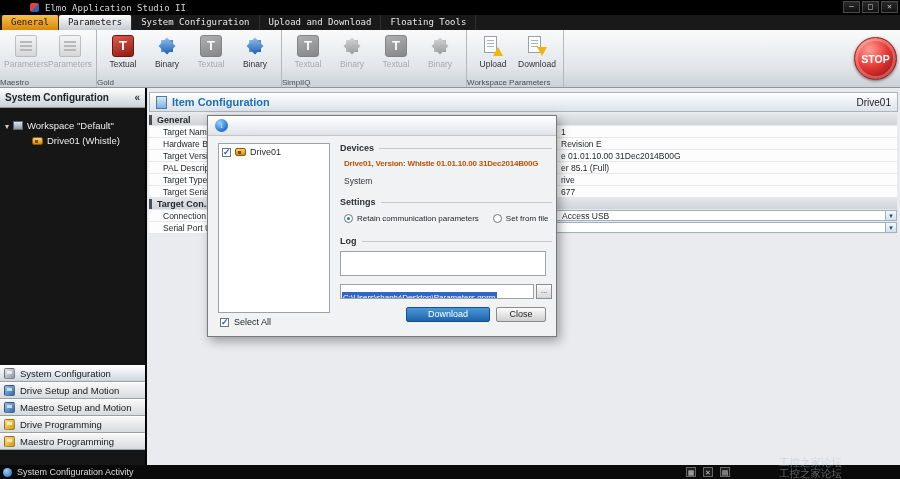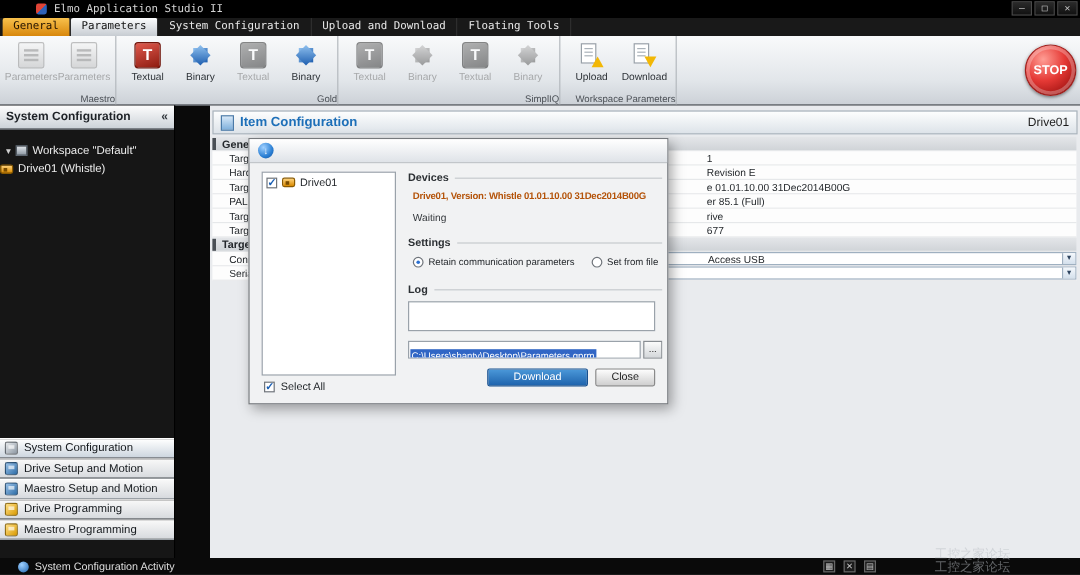--- a/index.html
+++ b/index.html
@@ -20,21 +20,21 @@
   .tabs { position:absolute; top:15px; left:0; right:0; height:15px; background:#191919;
     display:flex; padding-left:2px; font-family:"DejaVu Sans Mono",monospace; font-size:9px; }
   .tab { padding:0 9px; line-height:15px; color:#e8e8e8; border-right:1px solid #2d2d2d; }
   .tab.orange { background:linear-gradient(#f8c14c,#d8870c); color:#231300; border-radius:2px 2px 0 0; }
   .tab.active { background:linear-gradient(#fbfcfd,#c7ccd2); color:#111; border-radius:2px 2px 0 0; }
 
   
   .ribbon { position:absolute; top:30px; left:0; right:0; height:58px;
     background:linear-gradient(#f9fafb,#e2e6ea 65%,#ccd1d7); border-bottom:1px solid #8f969d; display:flex; }
   .rgroup { position:relative; height:100%; border-right:1px solid #b3b8bd; display:flex; padding:3px 5px 11px; gap:2px; }
-  .rgroup-label { position:absolute; bottom:0; left:0; right:0; text-align:right; font-size:8px; color:#4a4f55; }
+  .rgroup-label { position:absolute; bottom:0; left:0; right:0; text-align:left; font-size:8px; color:#4a4f55; }
   .rbtn { width:42px; display:flex; flex-direction:column; align-items:center; padding-top:2px; gap:2px; }
   .rbtn .lbl { font-size:8.5px; color:#2e3338; white-space:nowrap; }
   .rbtn.disabled { filter:grayscale(1) opacity(.55); }
   .rbtn.disabled .lbl { color:#6f747a; }
   .icon22 { width:22px; height:22px; position:relative; }
   .i-params { background:linear-gradient(#f4f4f4,#c2c6ca); border:1px solid #8d9298; border-radius:2px; }
   .i-params::after { content:""; position:absolute; left:4px; right:4px; top:5px; height:2px;
     background:#868b91; box-shadow:0 4px 0 #868b91,0 8px 0 #868b91; }
   .i-textual { background:linear-gradient(160deg,#e05a4e,#8e1b10); border:1px solid #70140b; border-radius:3px; }
   .i-textual::after { content:"T"; position:absolute; inset:0; color:#fff; font:bold 13px/20px "Liberation Sans",sans-serif; text-align:center; }
@@ -54,40 +54,40 @@
 
   
   .left { position:absolute; top:88px; left:0; width:146px; bottom:14px; background:#161616;
     border-right:1px solid #000; display:flex; flex-direction:column; }
   .left-header { height:20px; background:linear-gradient(#fdfdfd,#ccd2d8); border-bottom:1px solid #8f969d;
     display:flex; align-items:center; justify-content:space-between; padding:0 5px;
     font-size:10px; font-weight:bold; color:#1d2126; }
   .collapse { font-weight:bold; color:#30363c; font-size:10px; }
   .tree { flex:1; padding-top:10px; }
   .tree-row { display:flex; align-items:center; height:15px; color:#ececec; font-size:9.5px; gap:4px; }
-  .tree-row.child { }
+  .tree-row.child { padding-left:32px; }
   .expander { margin-left:5px; }
   .expander::after { content:"▾"; color:#cfcfcf; font-size:8px; }
   .i-ws { width:10px; height:9px; background:linear-gradient(#dfe4e9,#8e99a4); border:1px solid #5d6670; display:inline-block; }
   .i-drive { width:11px; height:8px; border-radius:2px; background:linear-gradient(#ffd27a,#d98a00);
     border:1px solid #8a5a00; display:inline-block; position:relative; }
   .i-drive::after { content:""; position:absolute; left:2px; top:2px; width:3px; height:3px; background:#7a4c00; }
   .nav-item { height:17px; background:linear-gradient(#f8f8f8,#d7dade); border-top:1px solid #ffffff;
     border-bottom:1px solid #9aa0a6; display:flex; align-items:center; gap:5px; padding-left:4px;
     font-size:9.5px; color:#14181c; }
   .nav-item.active { background:linear-gradient(#ffffff,#cdd6df); }
   .nico { width:11px; height:11px; border-radius:2px; border:1px solid rgba(0,0,0,.35); position:relative; flex:0 0 auto; }
   .nico::after { content:""; position:absolute; left:2px; top:2px; right:2px; height:3px; background:rgba(255,255,255,.65); }
   .n-gray { background:linear-gradient(135deg,#e6e9ec,#8d98a3); }
   .n-blue { background:linear-gradient(135deg,#9cc3e8,#2e6da8); }
   .n-yellow { background:linear-gradient(135deg,#ffe08a,#d99a00); }
   .left-bottom { height:15px; background:#161616; }
 
   
-  .main { position:absolute; left:147px; top:88px; right:0; bottom:14px; background:#e9ebee;margin-left:28px; }
+  .main { position:absolute; left:147px; top:88px; right:0; bottom:14px; background:#e9ebee; }
   .item-header { position:absolute; left:2px; right:2px; top:4px; height:20px;
     background:linear-gradient(#fdfefe,#dde3e9); border:1px solid #aab4bd;
     display:flex; align-items:center; padding:0 6px; }
   .i-item { width:11px; height:13px; background:linear-gradient(#d6e8f8,#7fb0dc); border:1px solid #4a7aa8; }
   .item-title { color:#1d6fb8; font-size:11px; font-weight:bold; margin-left:5px; }
   .item-right { margin-left:auto; font-size:10px; color:#1c1c1c; }
   .pgrid { position:absolute; left:2px; right:3px; top:26px; }
   .prow { position:relative; height:12px; background:#fdfdfd; border-bottom:1px solid #e6e8ea;
     display:flex; align-items:center; }
   .prow .plabel { width:59px; padding-left:14px; font-size:8.5px; color:#24282c; white-space:nowrap; overflow:hidden; }
@@ -135,21 +135,21 @@
   .browse-btn { width:16px; height:15px; background:linear-gradient(#fbfbfb,#d4d7da); border:1px solid #888d92;
     font-size:8px; line-height:12px; text-align:center; color:#222; }
   .dlg-buttons { position:absolute; left:132px; right:10px; top:191px; display:flex; gap:6px; justify-content:flex-end; }
   .btn-download { width:84px; height:15px; background:linear-gradient(#4a97d8,#1f64ad); border:1px solid #17508f;
     border-radius:2px; color:#fff; font-size:9px; line-height:13px; text-align:center; }
   .btn-close { width:50px; height:15px; background:linear-gradient(#fdfdfd,#cfcfcf); border:1px solid #8a8a8a;
     border-radius:2px; color:#222; font-size:9px; line-height:13px; text-align:center; }
 
   
   .statusbar { position:absolute; left:0; right:0; bottom:0; height:14px; background:#0a0a0a;
-    display:flex; align-items:center; gap:5px; padding-left:15px; }
+    display:flex; align-items:center; gap:5px; padding-left:3px; }
   .sb-ico { width:9px; height:9px; border-radius:50%; background:radial-gradient(circle at 35% 30%,#9fd0ff,#1f64ad); }
   .sb-text { color:#dcdcdc; font-size:9px; }
   .sb-icons { position:absolute; left:686px; top:2px; display:flex; gap:7px; }
   .sb-ic { width:10px; height:10px; border:1px solid #666; background:#1c1c1c; color:#c9c9c9;
     font-size:7px; line-height:9px; text-align:center; }
 
   
   .watermark { position:absolute; right:58px; bottom:0; z-index:40; text-align:right;
     color:#b9bec4; opacity:.5; font-size:10.5px; line-height:11px; filter:blur(.3px); pointer-events:none; }
 </style>
@@ -350,21 +350,21 @@
   </div>
   <div class="select-all">
     <span class="cb checked"></span>
     <span>Select All</span>
   </div>
   <div class="dlg-right">
     <div class="grp-h gh-devices">
       <span>Devices</span>
     </div>
     <div class="dev-line1">Drive01, Version: Whistle 01.01.10.00 31Dec2014B00G</div>
-    <div class="dev-line2">Waiting</div>
+    <div class="dev-line2">System</div>
     <div class="grp-h gh-settings">
       <span>Settings</span>
     </div>
     <div class="radio-row">
       <span class="radio sel"></span>
       <span>Retain communication parameters</span>
       <span class="radio-gap"></span>
       <span class="radio"></span>
       <span>Set from file</span>
     </div>

